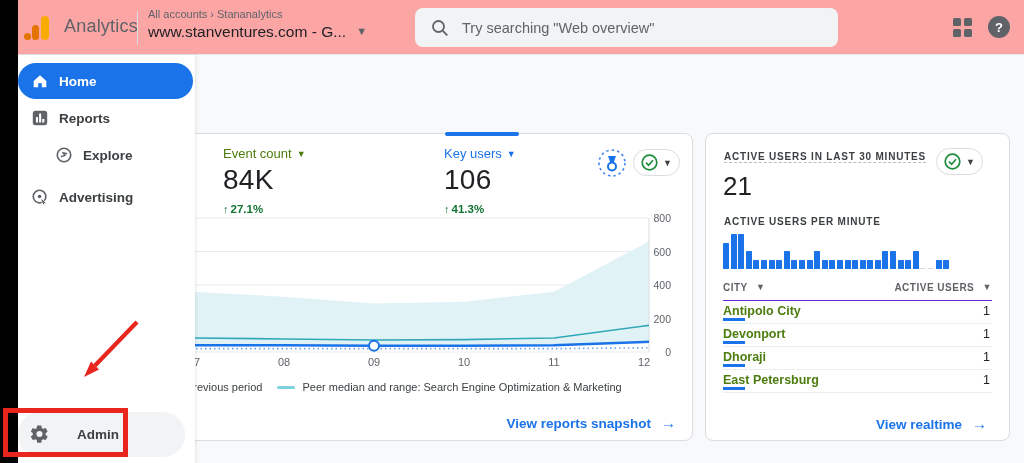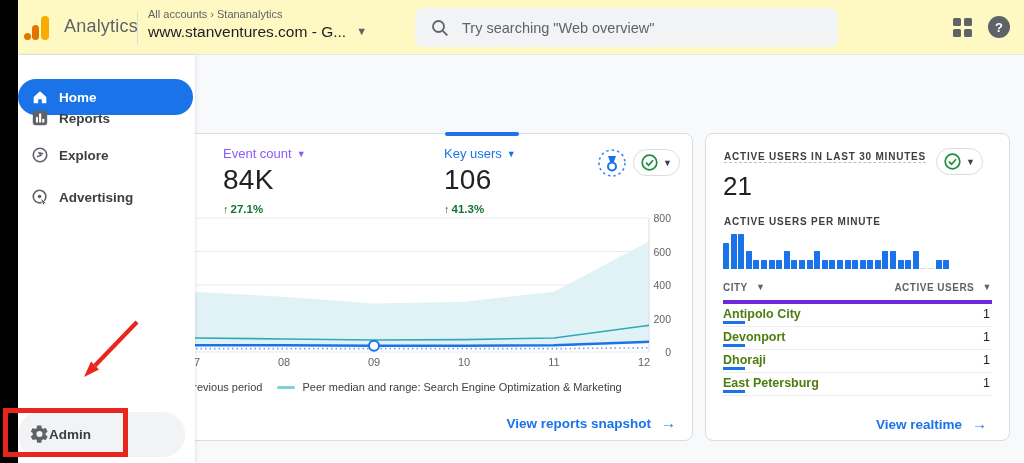--- a/index.html
+++ b/index.html
@@ -1,21 +1,21 @@
 <!DOCTYPE html>
 <html><head>
 <meta charset="utf-8">
 <style>
   * { margin:0; padding:0; box-sizing:border-box; }
   html,body { width:1024px; height:463px; }
   body { font-family:"Liberation Sans", sans-serif; background:#fff; }
   .page { position:relative; width:1024px; height:463px; overflow:hidden; background:#fff; }
 
   
-  .topbar { position:absolute; left:0; top:0; width:1024px; height:55px; background:#fef9c3;
+  .topbar { position:absolute; left:0; top:0; width:1024px; height:55px; background:#fca5a5;
             border-bottom:1px solid #e4e6ea; z-index:20; }
   .ga-logo { position:absolute; left:22px; top:13px; width:30px; height:30px; }
   .brand { position:absolute; left:64px; top:16px; font-size:18px; color:#5f6368; letter-spacing:.2px; }
   .topbar-divider { position:absolute; left:137px; top:11px; width:1px; height:34px; background:#dadce0; }
   .crumb-row { position:absolute; left:148px; top:8px; font-size:11px; color:#5f6368; }
   .crumb-sep { display:inline-block; margin:0 3px; font-size:11px; color:#5f6368; }
   .property-row { position:absolute; left:148px; top:23px; font-size:15.5px; color:#202124; }
   .property-caret { display:inline-block; margin-left:10px; color:#5f6368; font-size:11px; vertical-align:2px; }
   .searchbox { position:absolute; left:415px; top:8px; width:423px; height:39px; background:#f1f3f4;
                border-radius:8px; display:flex; align-items:center; padding-left:16px; }
@@ -36,21 +36,21 @@
 
   
   .card { position:absolute; background:#fff; border:1px solid #dadce0; border-radius:8px; z-index:2; }
   .card-left  { left:24px;  top:133px; width:669px; height:308px; }
   .card-right { left:705px; top:133px; width:305px; height:308px; }
 
   .tab-indicator { position:absolute; left:420px; top:-2px; width:74px; height:4px;
                    background:#1a73e8; border-radius:3px; }
 
   .metric { position:absolute; top:12px; }
-  .metric .m-label { font-size:13px; color:#8b5cf6; cursor:pointer; }
+  .metric .m-label { font-size:13px; color:#4d7c0f; cursor:pointer; }
   .metric.selected .m-label { color:#1a73e8; }
   .m-caret { font-size:9px; margin-left:5px; vertical-align:1px; }
   .metric .m-value { font-size:28px; color:#202124; margin-top:3px; letter-spacing:.3px; }
   .metric .m-delta { font-size:11.5px; color:#137333; font-weight:bold; margin-top:7px; }
   .m-up { font-size:11px; margin-right:2px; }
 
   .bench-badge { position:absolute; left:572px; top:14px; width:30px; height:30px; cursor:pointer; }
   .check-pill { position:absolute; width:47px; height:27px; border:1px solid #dadce0; border-radius:14px;
                 display:flex; align-items:center; justify-content:center; gap:5px; cursor:pointer; background:#fff; }
   .pill-caret { font-size:9px; color:#3c4043; }
@@ -74,40 +74,40 @@
   .rt-big { position:absolute; left:17px; top:37px; font-size:26px; color:#202124; }
   .rt-pm-title { position:absolute; left:18px; top:82px; font-size:10px; font-weight:bold;
                  letter-spacing:.8px; color:#3c4043; }
   .minute-bars { position:absolute; left:17px; top:99px; width:230px; height:36px;
                  display:flex; align-items:flex-end; }
   .minute-bars .bar { width:6px; margin-right:1.6px; background:#1a73e8; border-radius:.5px; }
   .minute-bars .bar-empty { width:6px; margin-right:1.6px; height:1px; background:#dadce0; }
 
   .rt-table { position:absolute; left:17px; right:17px; top:148px; }
   .rt-thead { display:flex; justify-content:space-between; font-size:10px; font-weight:bold;
-              letter-spacing:.5px; color:#5f6368; padding-bottom:7px; border-bottom:4px solid #6d28d9; }
+              letter-spacing:.5px; color:#5f6368; padding-bottom:7px; border-bottom:1px solid #6d28d9; }
   .rt-thead .th { cursor:pointer; }
   .rt-row { position:relative; height:23px; border-bottom:1px solid #ebedef; }
   .rt-city { position:absolute; left:0; top:3px; font-size:12.5px; font-weight:bold; color:#4d7c0f; }
   .rt-val  { position:absolute; right:2px; top:3px; font-size:12.5px; color:#202124; }
   .rt-minibar { position:absolute; left:0; bottom:2px; width:22px; height:3px; background:#1a73e8; }
 
   
   .sidebar { position:absolute; left:18px; top:55px; width:177px; height:408px; background:#fff;
              z-index:30; box-shadow:1px 0 3px rgba(60,64,67,.12); }
   .nav-item { position:absolute; left:0; width:175px; height:36px; border-radius:0 18px 18px 0;
               display:flex; align-items:center; cursor:pointer; color:#3c4043; }
   .nav-item .nav-ic { width:18px; height:18px; margin-left:13px; color:#5f6368; flex:none; }
   .nav-item .nav-label { margin-left:10px; font-size:13.5px; font-weight:bold; }
   .nav-item.active { background:#1a73e8; color:#fff; border-radius:18px; }
   .nav-item.active .nav-ic { color:#fff; }
   .admin-item { position:absolute; left:0; top:357px; width:167px; height:45px; border-radius:22px;
                 background:#f1f3f4; display:flex; align-items:center; cursor:pointer; }
   .admin-item .nav-ic { width:19px; height:19px; margin-left:12px; color:#5f6368; }
-  .admin-item .nav-label { margin-left:0; font-size:13.5px; font-weight:bold; color:#3c4043; }
+  .admin-item .nav-label { margin-left:28px; font-size:13.5px; font-weight:bold; color:#3c4043; }
 
   .black-strip { position:absolute; left:0; top:0; width:18px; height:463px; background:#000; z-index:40; }
 
   
   .anno-rect { position:absolute; left:3px; top:408px; width:125px; height:49px;
                border:5px solid #e8261d; z-index:50; }
   .anno-arrow { position:absolute; left:75px; top:310px; z-index:50; }
 
   svg { display:block; }
   text { font-family:"Liberation Sans",sans-serif; }
@@ -267,36 +267,36 @@
         <span class="rt-minibar"></span>
       </div>
     </div>
 
     <div class="card-link cl-right">
       <span>View realtime</span><span class="link-arrow">→</span>
     </div>
   </div>
 
   <div class="sidebar">
-    <div class="nav-item active" style="top:8px;margin-top:16px;">
+    <div class="nav-item active" style="top:8px;">
       <svg class="nav-ic" viewBox="0 0 20 20">
         <path d="M3 10 L10 3.5 L17 10 V17 H12 V12.5 H8 V17 H3 Z" fill="currentColor"></path>
       </svg>
       <span class="nav-label">Home</span>
     </div>
     <div class="nav-item" style="top:45px;">
       <svg class="nav-ic" viewBox="0 0 20 20">
         <rect x="2" y="2" width="16" height="16" rx="3" fill="currentColor"></rect>
         <rect x="5.5" y="9" width="2.3" height="6" fill="#fff"></rect>
         <rect x="9" y="5" width="2.3" height="10" fill="#fff"></rect>
         <rect x="12.5" y="11" width="2.3" height="4" fill="#fff"></rect>
       </svg>
       <span class="nav-label">Reports</span>
     </div>
-    <div class="nav-item" style="top:82px;">
+    <div class="nav-item" style="top:82px;margin-left:24px;">
       <svg class="nav-ic" viewBox="0 0 20 20">
         <circle cx="10" cy="10" r="7.5" fill="none" stroke="currentColor" stroke-width="1.8"></circle>
         <path d="M6.5 12 L11 10.5 L9 7.5 L13.5 8.5" fill="none" stroke="currentColor" stroke-width="1.6"></path>
         <path d="M13.5 8.5 l-2 -1.4 l0.4 2.6 Z" fill="currentColor"></path>
       </svg>
       <span class="nav-label">Explore</span>
     </div>
     <div class="nav-item" style="top:124px;">
       <svg class="nav-ic" viewBox="0 0 20 20">
         <circle cx="9.5" cy="9.5" r="7" fill="none" stroke="currentColor" stroke-width="1.8"></circle>

